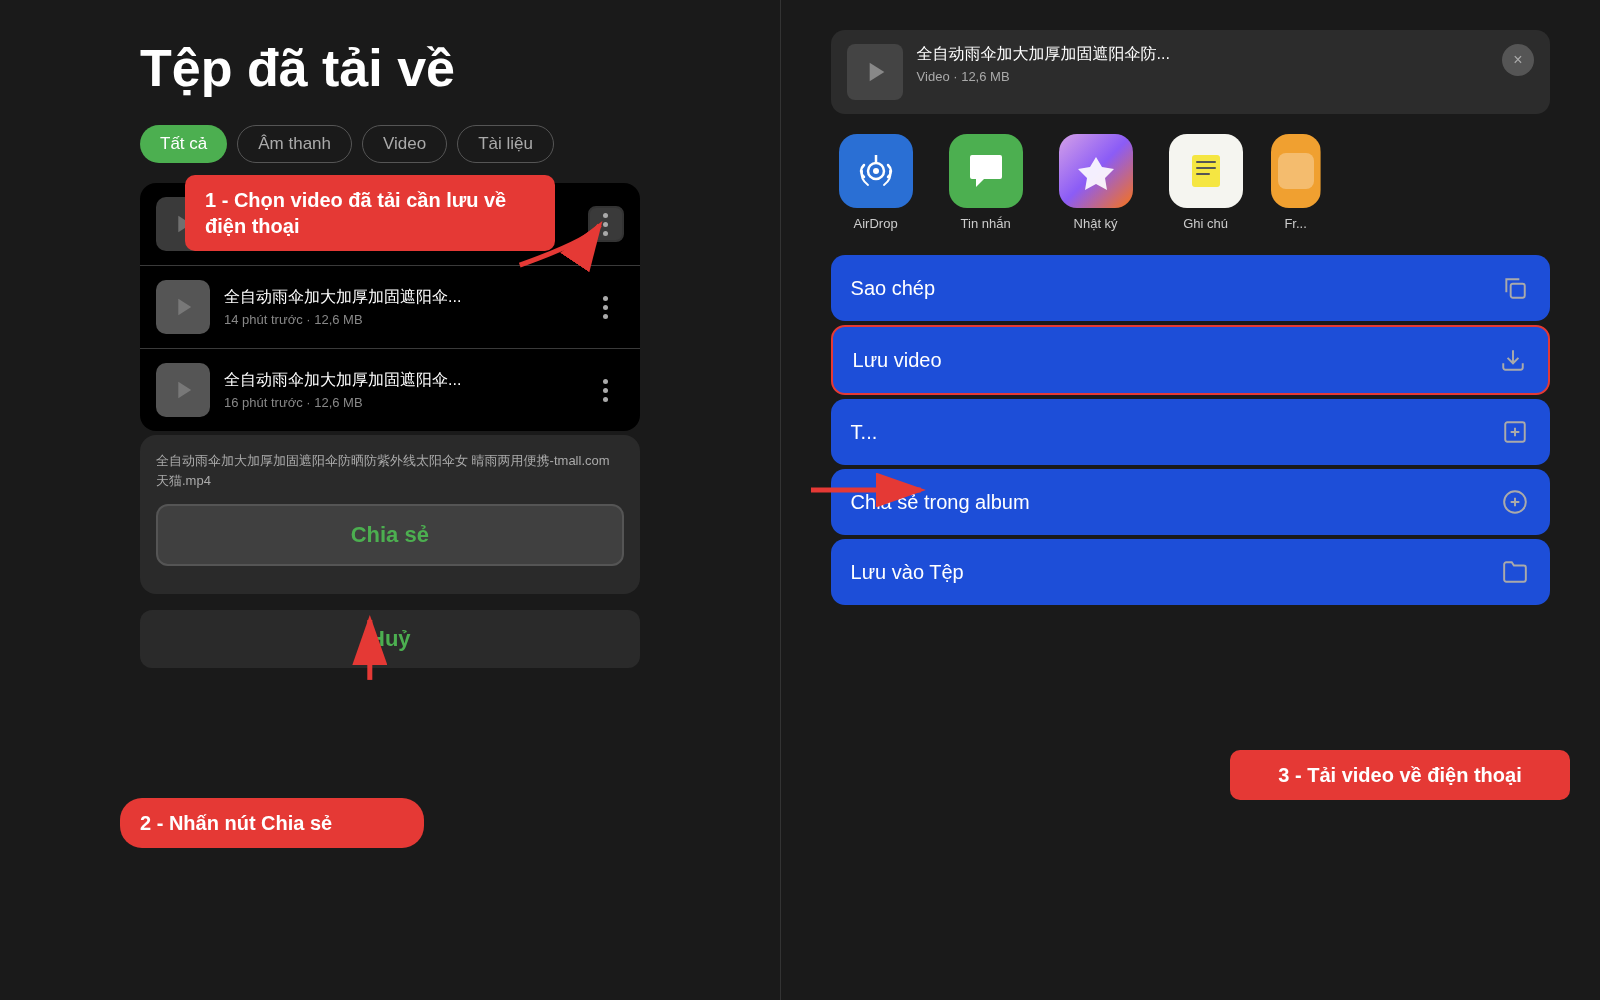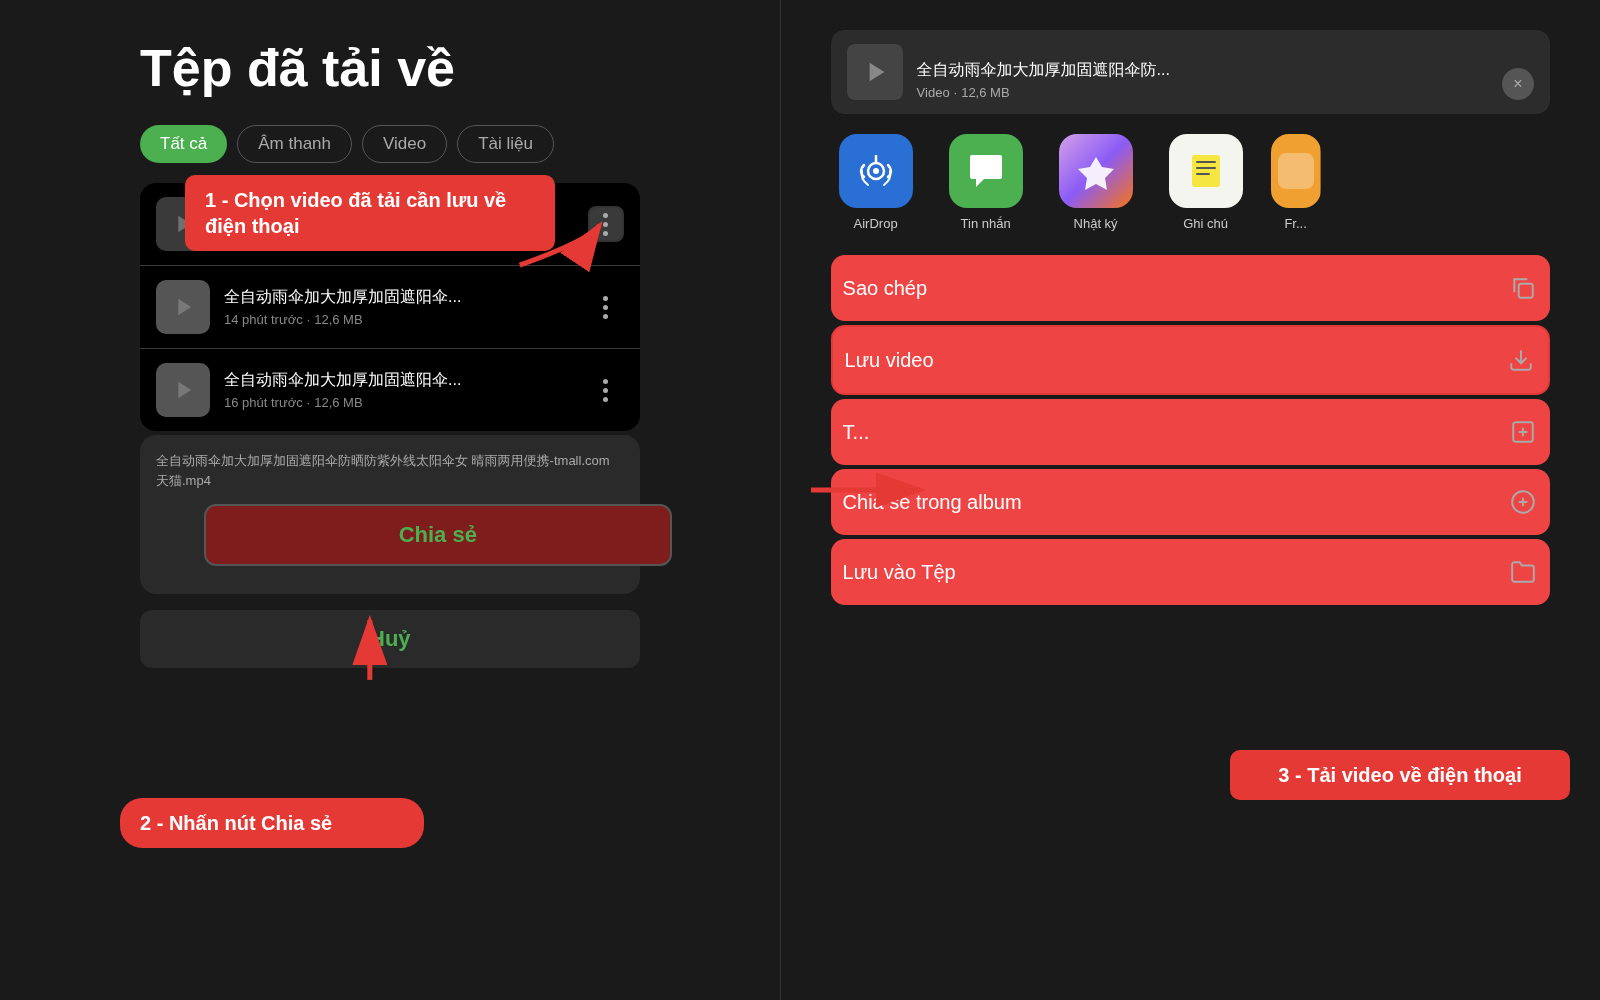--- a/index.html
+++ b/index.html
@@ -162,30 +162,29 @@
       color: #aaa;
       font-size: 13px;
       margin-bottom: 14px;
       line-height: 1.5;
     }
 
     .share-btn {
       display: block;
       width: 100%;
       padding: 16px;
-      background: #7f1d1d;
+      background: #404040;
       border: 2px solid #555;
       border-radius: 12px;
       color: #4caf50;
       font-size: 22px;
       font-weight: 600;
       text-align: center;
       cursor: pointer;
       margin-bottom: 12px;
-      margin-left: 48px;
     }
 
     .cancel-btn {
       display: block;
       width: 100%;
       padding: 16px;
       background: #2a2a2a;
       border: none;
       border-radius: 12px;
       color: #4caf50;
@@ -244,21 +243,21 @@
       flex-direction: column;
       position: relative;
     }
 
     
     .video-preview-header {
       background: #2c2c2c;
       border-radius: 14px;
       padding: 14px 16px;
       display: flex;
-      align-items: flex-end;
+      align-items: flex-start;
       margin-bottom: 20px;
       position: relative;
     }
 
     .video-preview-thumb {
       width: 56px;
       height: 56px;
       border-radius: 8px;
       background: #444;
       margin-right: 14px;
@@ -342,23 +341,23 @@
     .partial-bg { background: #f0a030; }
 
     
     .action-list {
       display: flex;
       flex-direction: column;
       gap: 2px;
     }
 
     .action-row {
-      background: #ef4444;
+      background: #1d4ed8;
       border-radius: 14px;
-      padding: 18px 12px;
+      padding: 18px 20px;
       display: flex;
       align-items: center;
       justify-content: space-between;
       margin-bottom: 2px;
       cursor: pointer;
     }
 
     .action-row.highlighted {
       border: 2px solid #e53935;
     }

